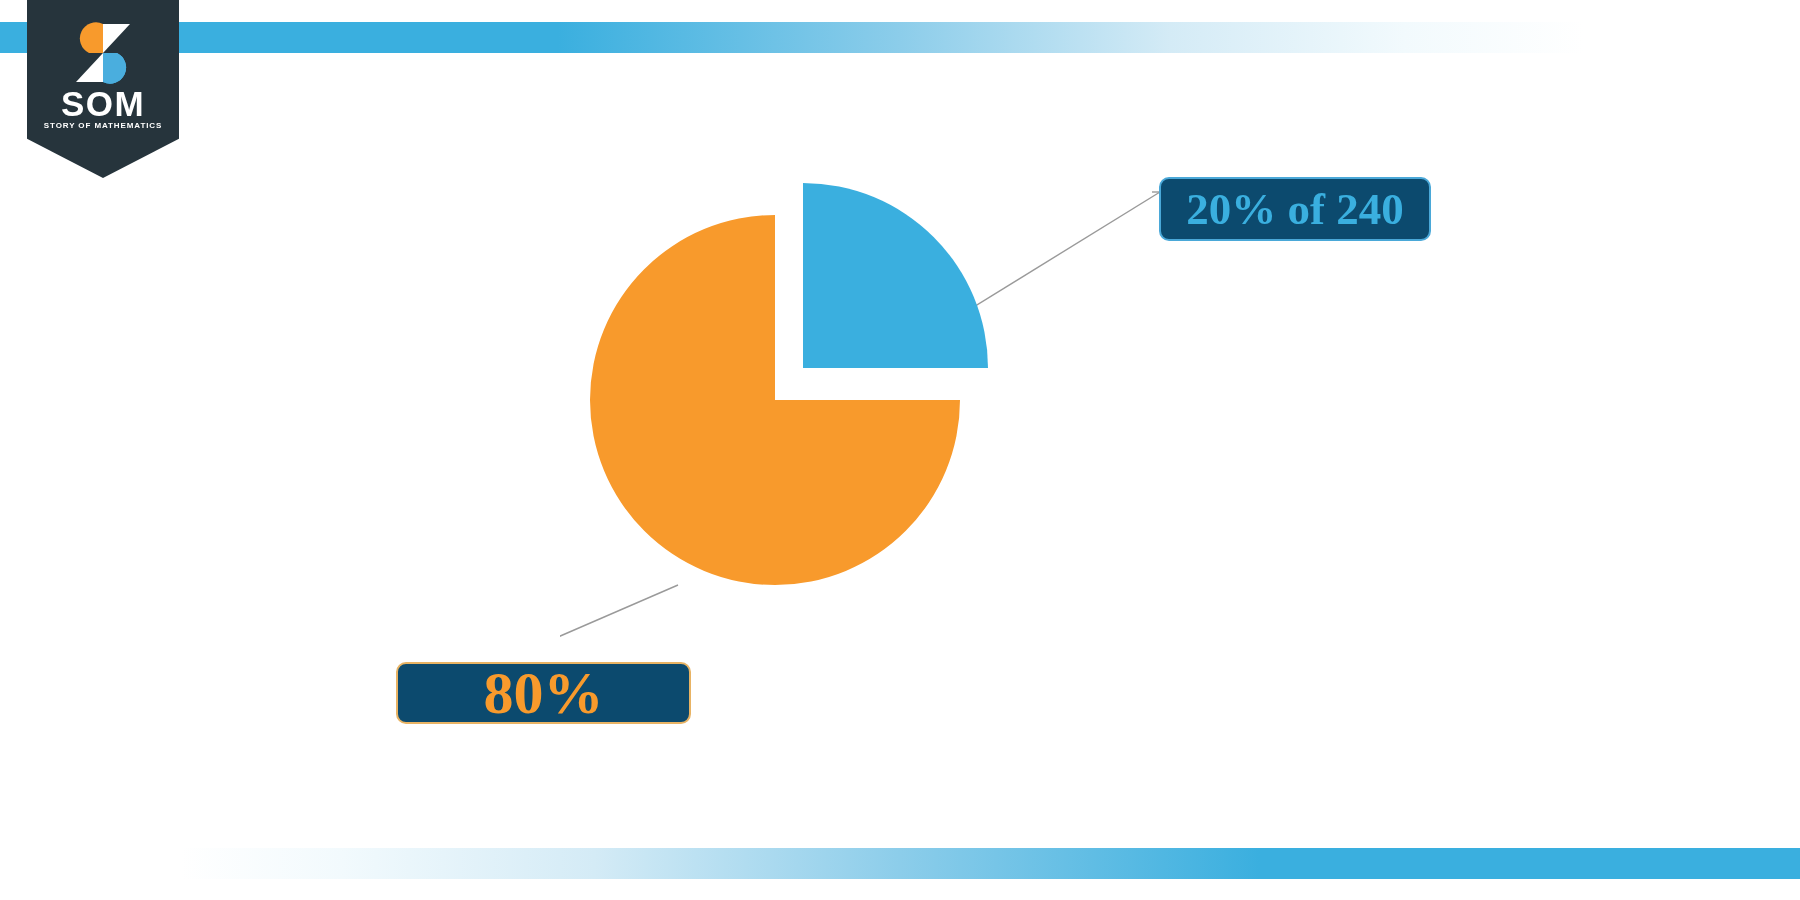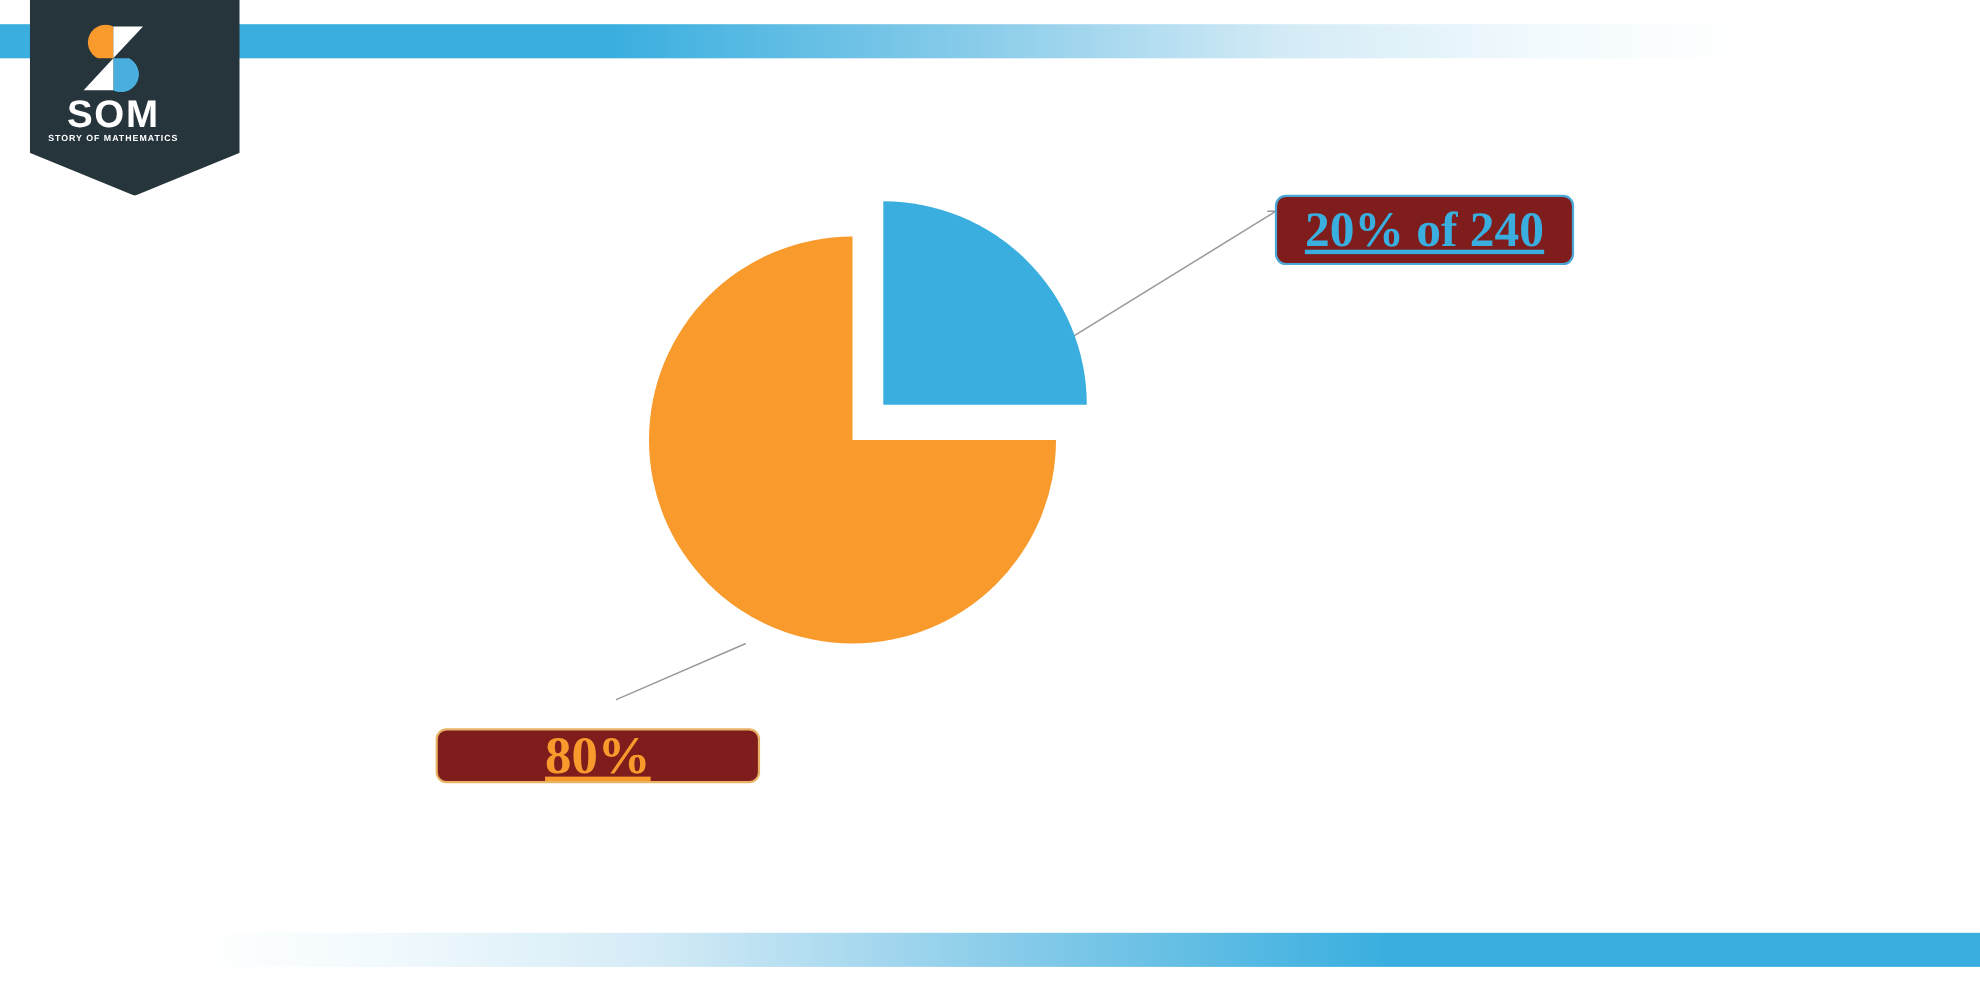--- a/index.html
+++ b/index.html
@@ -39,21 +39,20 @@
                 #d4ebf6 33%, #8ccdea 50%, #3aafdf 70%, #3aafdf 100%);
   }
 
   
   .logo-badge {
     position: absolute;
     left: 27px;
     top: 0;
     width: 152px;
     height: 178px;
-    padding-left: 39px;
   }
   .logo-shield {
     position: absolute;
     inset: 0;
     background: #26343c;
     -webkit-clip-path: polygon(0 0, 100% 0, 100% 78%, 50% 100%, 0 78%);
     clip-path: polygon(0 0, 100% 0, 100% 78%, 50% 100%, 0 78%);
   }
   .logo-mark {
     position: absolute;
@@ -100,47 +99,46 @@
   .chart-svg {
     position: absolute;
     left: 0;
     top: 0;
   }
 
   
   .callout {
     position: absolute;
     box-sizing: border-box;
-    background: #7f1d1d;
+    background: #0c4a6e;
     border-radius: 10px;
     display: flex;
     align-items: center;
     justify-content: center;
     font-family: "Liberation Serif", serif;
     font-weight: bold;
     white-space: nowrap;
-    text-decoration: underline;
   }
   .callout-blue {
     left: 1159px;
     top: 177px;
     width: 272px;
     height: 64px;
     border: 2px solid #4aa8d8;
     color: #3aafdf;
     font-size: 45px;
   }
   .callout-orange {
     left: 396px;
     top: 662px;
     width: 295px;
-    height: 50px;
+    height: 62px;
     border: 2px solid #e8b364;
     color: #f89a2c;
-    font-size: 48px;
+    font-size: 60px;
   }
 </style>
 </head>
 <body>
 
 <div id="canvas">
 
   <div class="bar bar-top"></div>
 
   <div class="bar bar-bottom"></div>

